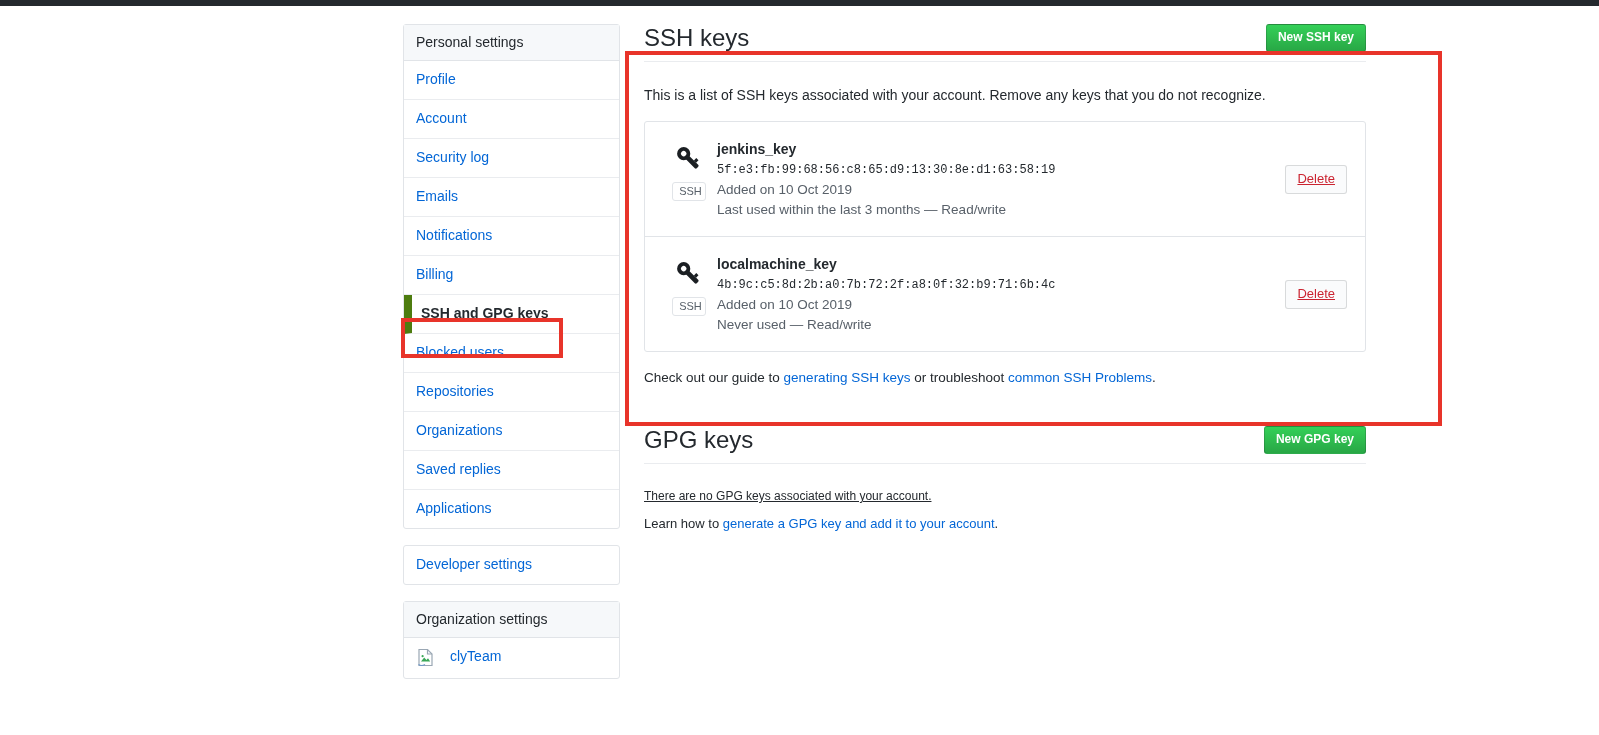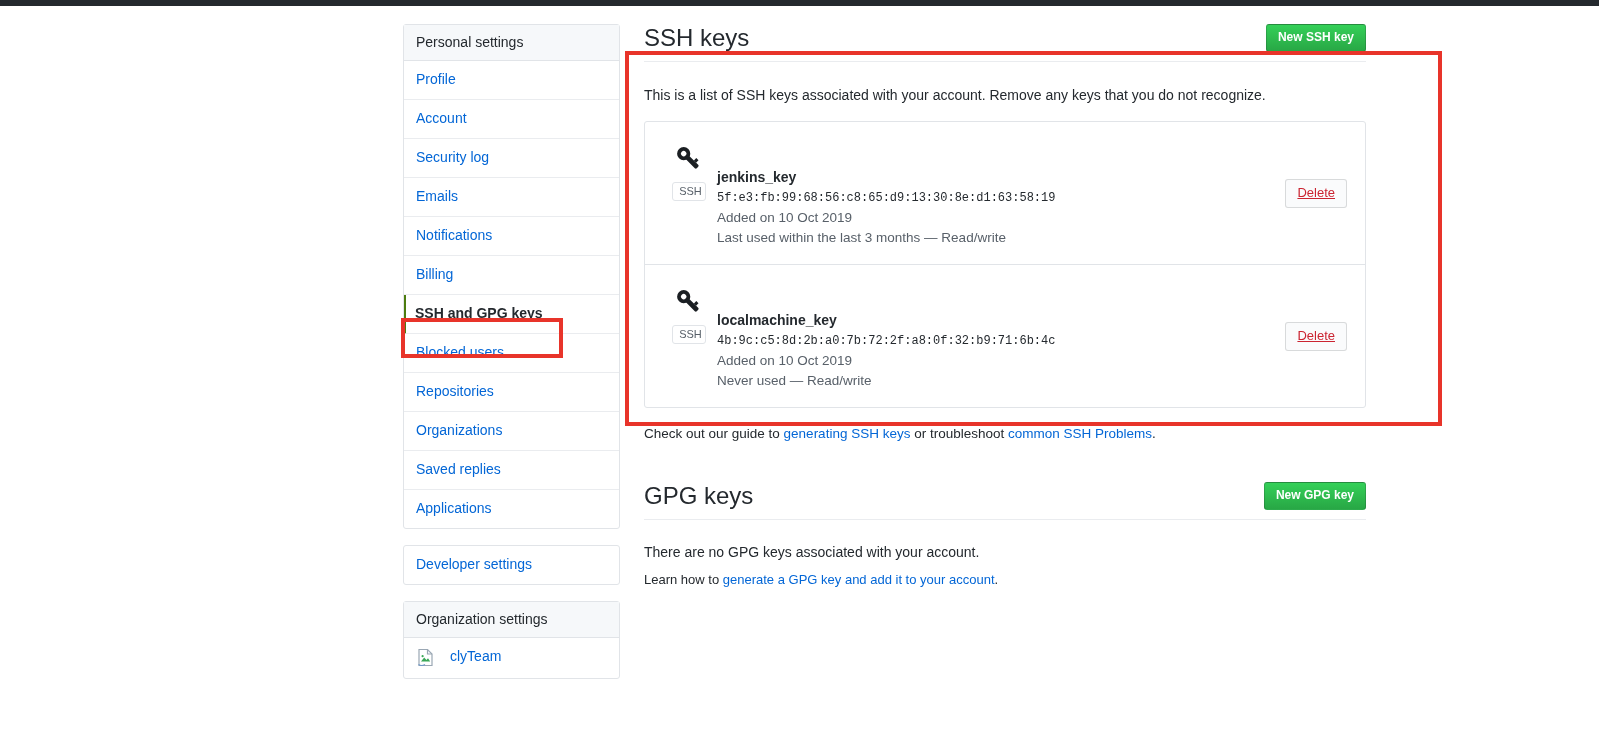--- a/index.html
+++ b/index.html
@@ -43,21 +43,21 @@
     color: #0366d6;
     border-bottom: 1px solid #eaecef;
     line-height: 17px;
     text-decoration: none;
     cursor: pointer;
   }
   .menu-item:last-child { border-bottom: none; }
   .menu-item.selected {
     color: #24292e;
     font-weight: bold;
-    border-left: 2px solid #4d7c0f;
+    border-left: 8px solid #4d7c0f;
     padding-left: 9px;
   }
   .menu-item.with-avatar {
     display: flex;
     align-items: flex-start;
     gap: 15px;
     padding-left: 12px;
   }
   .broken-img {
     width: 19px; height: 19px;
@@ -131,21 +131,21 @@
   .ssh-badge {
     margin-top: 6px;
     font-size: 11px;
     color: #586069;
     border: 1px solid #e1e4e8;
     border-radius: 3px;
     padding: 1px 3px 2px 6px;
     line-height: 14px;
     background: #fff;
   }
-  .key-info { flex: 1 1 auto; padding-top: 1px; margin-top: 28px; }
+  .key-info { flex: 1 1 auto; padding-top: 1px; }
   .key-title {
     font-size: 14px;
     font-weight: bold;
     color: #24292e;
     line-height: 20px;
   }
   .key-fingerprint {
     font-family: "Liberation Mono", monospace;
     font-size: 12px;
     color: #24292e;
@@ -174,24 +174,25 @@
   .help-line {
     font-size: 13.5px;
     color: #24292e;
     margin-top: 16px;
     line-height: 20px;
   }
   a.inline-link { color: #0366d6; text-decoration: none; cursor: pointer; }
 
   .gpg-section { margin-top: 38px; }
   .gpg-empty {
-    font-size: 14px;
+    font-size: 12px;
     color: #24292e;
     margin: 22px 0 0 0;
     line-height: 20px;
+    text-decoration: underline;
   }
   .gpg-learn {
     font-size: 13px;
     color: #24292e;
     margin-top: 8px;
     line-height: 20px;
   }
 
   
   .annot {

